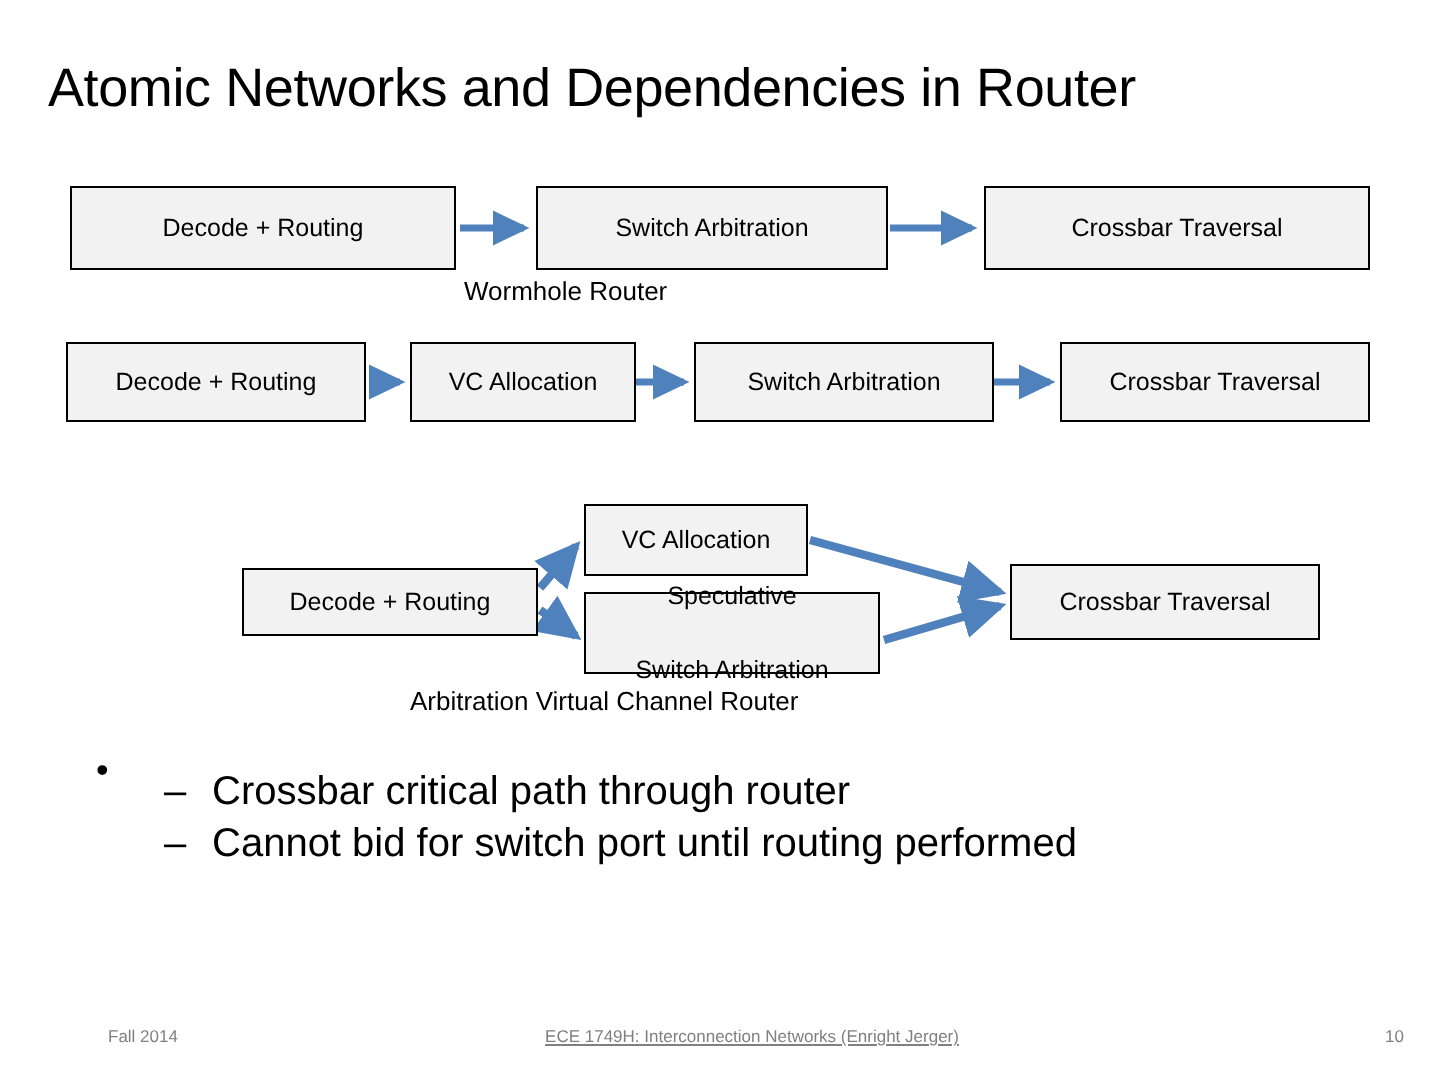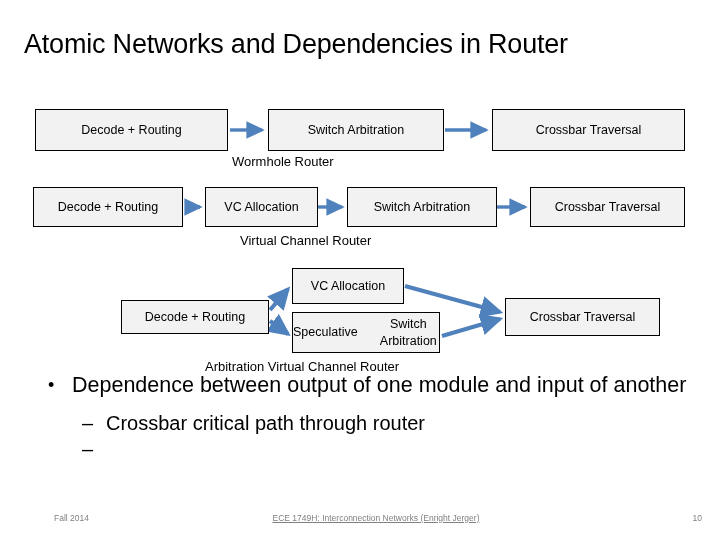--- a/index.html
+++ b/index.html
@@ -26,21 +26,21 @@
     line-height: 34px;
     letter-spacing: -0.2px;
     color: #000000;
     white-space: nowrap;
   }
 
   
   #diagram {
     position: absolute;
     left: 0;
-    top: 16px;
+    top: 0;
     width: 720px;
     height: 370px;
   }
   .svg-layer {
     position: absolute;
     left: 0;
     top: 0;
     width: 720px;
     height: 370px;
     pointer-events: none;
@@ -54,20 +54,21 @@
     display: flex;
     align-items: center;
     justify-content: center;
     text-align: center;
     font-size: 12.5px;
     line-height: 15px;
     color: #000000;
     z-index: 2;
   }
   .node-box.two-line {
+    flex-direction: column;
     line-height: 17px;
     gap: 20px;
   }
 
   .diagram-caption {
     position: absolute;
     text-align: left;
     font-size: 13px;
     line-height: 16px;
     color: #000000;
@@ -186,49 +187,48 @@
   </div>
   <div class="node-box" style="left:205px; top:171px; width:113px; height:40px;">
     <span>VC Allocation</span>
   </div>
   <div class="node-box" style="left:347px; top:171px; width:150px; height:40px;">
     <span>Switch Arbitration</span>
   </div>
   <div class="node-box" style="left:530px; top:171px; width:155px; height:40px;">
     <span>Crossbar Traversal</span>
   </div>
-  <div class="diagram-caption" style="left:240px; top:217px; width:240px;">Virtual Channel Router</div>
 
   <div class="node-box" style="left:121px; top:284px; width:148px; height:34px;">
     <span>Decode + Routing</span>
   </div>
   <div class="node-box" style="left:292px; top:252px; width:112px; height:36px;">
     <span>VC Allocation</span>
   </div>
   <div class="node-box two-line" style="left:292px; top:296px; width:148px; height:41px;">
     <span>Speculative</span>
     <span>Switch Arbitration</span>
   </div>
   <div class="node-box" style="left:505px; top:282px; width:155px; height:38px;">
     <span>Crossbar Traversal</span>
   </div>
   <div class="diagram-caption" style="left:205px; top:343px; width:330px;">Arbitration Virtual Channel Router</div>
 </div>
 
 <div id="bullets">
   <p class="bullet-l1">
     <span class="marker">•</span>
-    <span>Dependence between output of one module and input of another</span>
   </p>
   <p class="bullet-l2" style="margin-top:11px;">
     <span class="marker">–</span>
     <span>Crossbar critical path through router</span>
   </p>
   <p class="bullet-l2">
     <span class="marker">–</span>
+    <span>Cannot bid for switch port until routing performed</span>
   </p>
 </div>
 
 <div id="footer">
   <span id="footer-left">Fall 2014</span>
   <span id="footer-center">ECE 1749H: Interconnection Networks (Enright Jerger)</span>
   <span id="footer-right">10</span>
 </div>
 
 </body></html>

